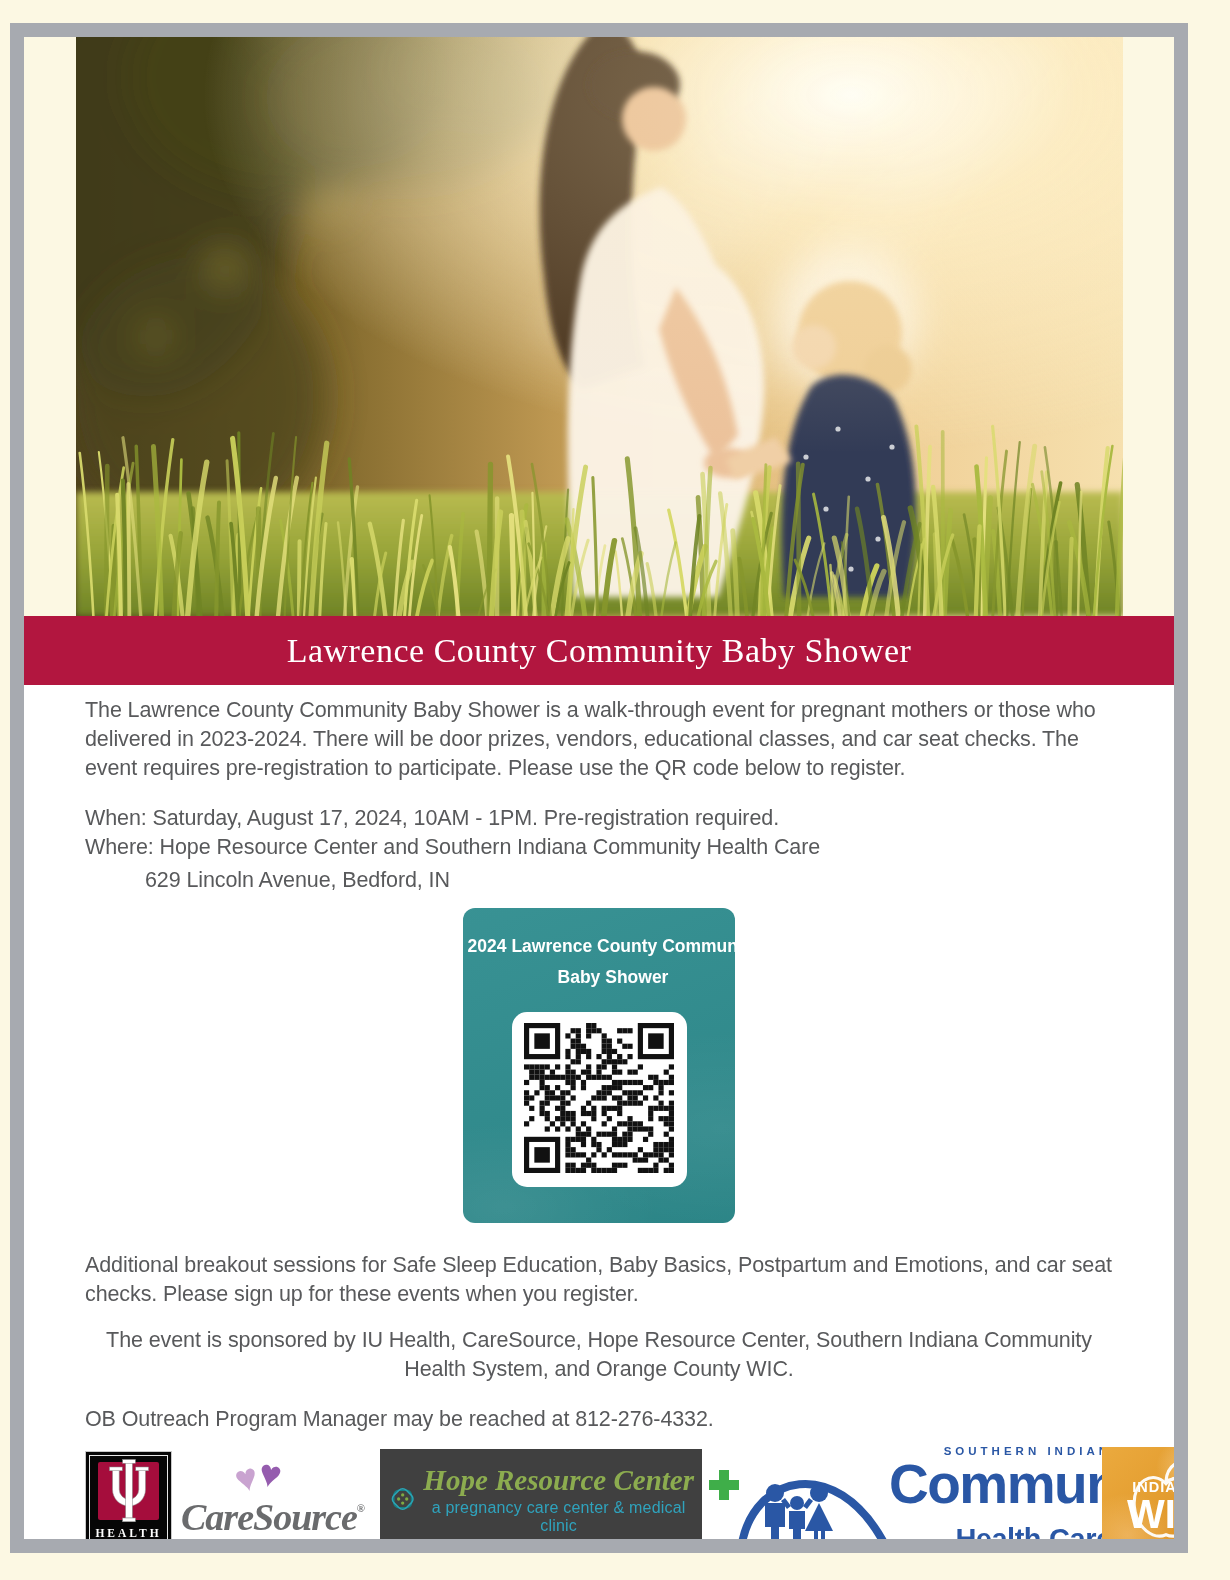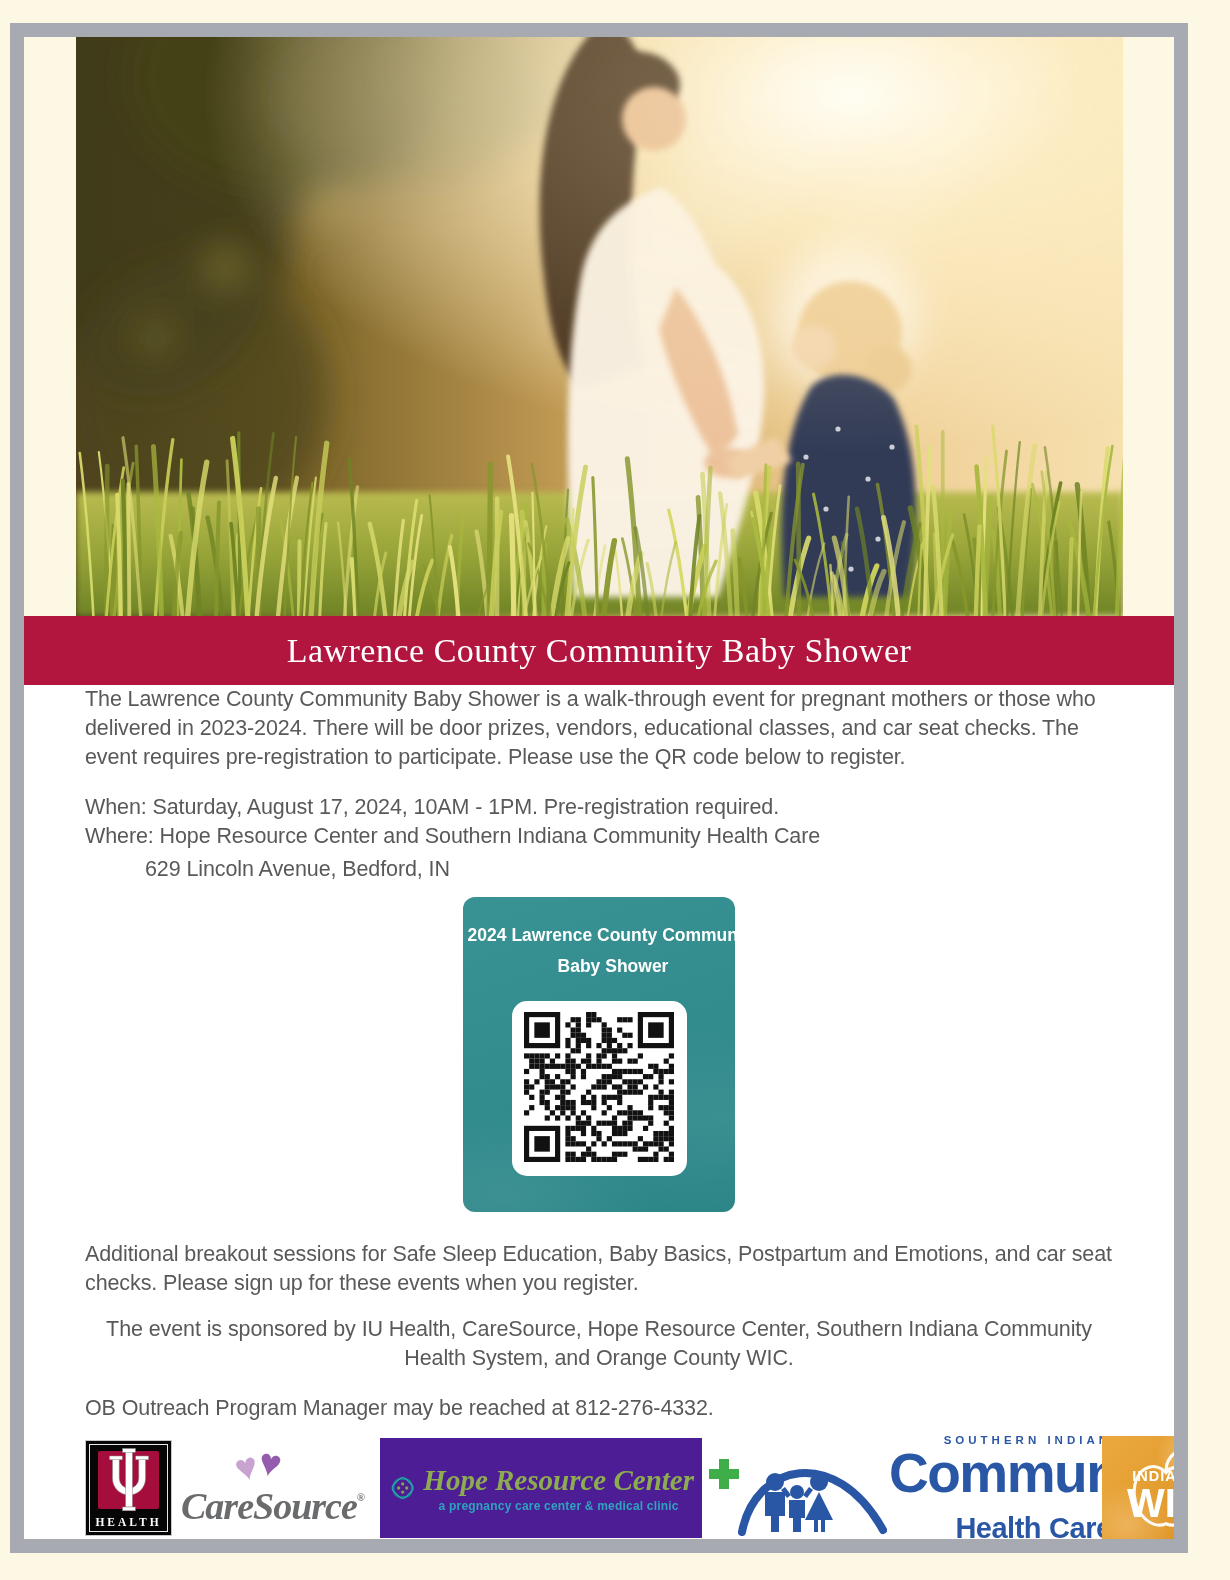--- a/index.html
+++ b/index.html
@@ -23,21 +23,21 @@
   .banner-title {
     font-family:"Liberation Serif", serif; font-weight:400;
     font-size:34px; color:#FFFFFF; letter-spacing:.5px; margin:0;
   }
 
   .content { background:#FFFFFF; height:854px; padding:0 61px; }
   .body-text {
     font-size:21.5px; line-height:29px; color:#58595B; letter-spacing:-0.1px; margin:0;
     max-width:1030px;
   }
-  .intro    { padding-top:0; }
+  .intro    { padding-top:11px; }
   .when-where { margin-top:21px; }
   .address  { margin-top:4px; padding-left:60px; }
   .breakout { margin-top:28px; }
   .sponsors { margin-top:17px;text-align:center; }
   .contact  { margin-top:21px; }
 
   .qr-card {
     width:272px; height:315px; margin:13px auto 0; position:relative;
     background-color:#2E8C8E;
     background-image:
@@ -75,28 +75,28 @@
   .cs-heart.light { left:58px; top:8px; color:#C9A3D0; transform:rotate(-14deg); }
   .cs-heart.dark  { left:82px; top:4px; color:#8D4FA8; transform:rotate(12deg); opacity:.92; }
   .cs-word {
     position:absolute; bottom:8px; left:4px; white-space:nowrap;
     font-family:"Liberation Serif", serif; font-style:italic; font-weight:700;
     font-size:38px; color:#6A6B6D; letter-spacing:-1px;
   }
   .cs-reg { font-size:11px; vertical-align:18px; letter-spacing:0; }
 
   
-  .logo-hope { width:322px; height:100px; background:#4c1d95; display:flex; align-items:center; padding:5px 8px; flex:none; }
+  .logo-hope { width:322px; height:100px; background:#404040; display:flex; align-items:center; padding:5px 8px; flex:none; }
   .hope-text { margin-left:6px; }
   .hope-name {
     font-family:"Liberation Serif", serif; font-style:italic; font-weight:600;
     font-size:29px; color:#8CAC4F; white-space:nowrap; letter-spacing:0;
   }
   .hope-tagline {
-    font-size:12px; font-weight:700; color:#2FA3BD; text-align:center; margin-top:2px; letter-spacing:.2px;
+    font-size:16px; font-weight:400; color:#2FA3BD; text-align:center; margin-top:2px; letter-spacing:.2px;
   }
 
   
   .logo-sichc { width:390px; height:104px; display:flex; align-items:center; flex:none; position:relative; }
   .sichc-cross { flex:none; margin-top:-28px; }
   .sichc-family { flex:none; margin-left:-4px; }
   .sichc-text { margin-left:2px; color:#2A57A5; }
   .sichc-region { font-size:11.5px; font-weight:700; letter-spacing:4px; text-align:center; }
   .sichc-community { font-size:55px; font-weight:800; letter-spacing:-1.5px; line-height:1.0; margin-top:0; }
   .sichc-healthcare { font-size:29px; font-weight:800; letter-spacing:-0.5px; line-height:1.0; text-align:center; margin-top:13px; }

